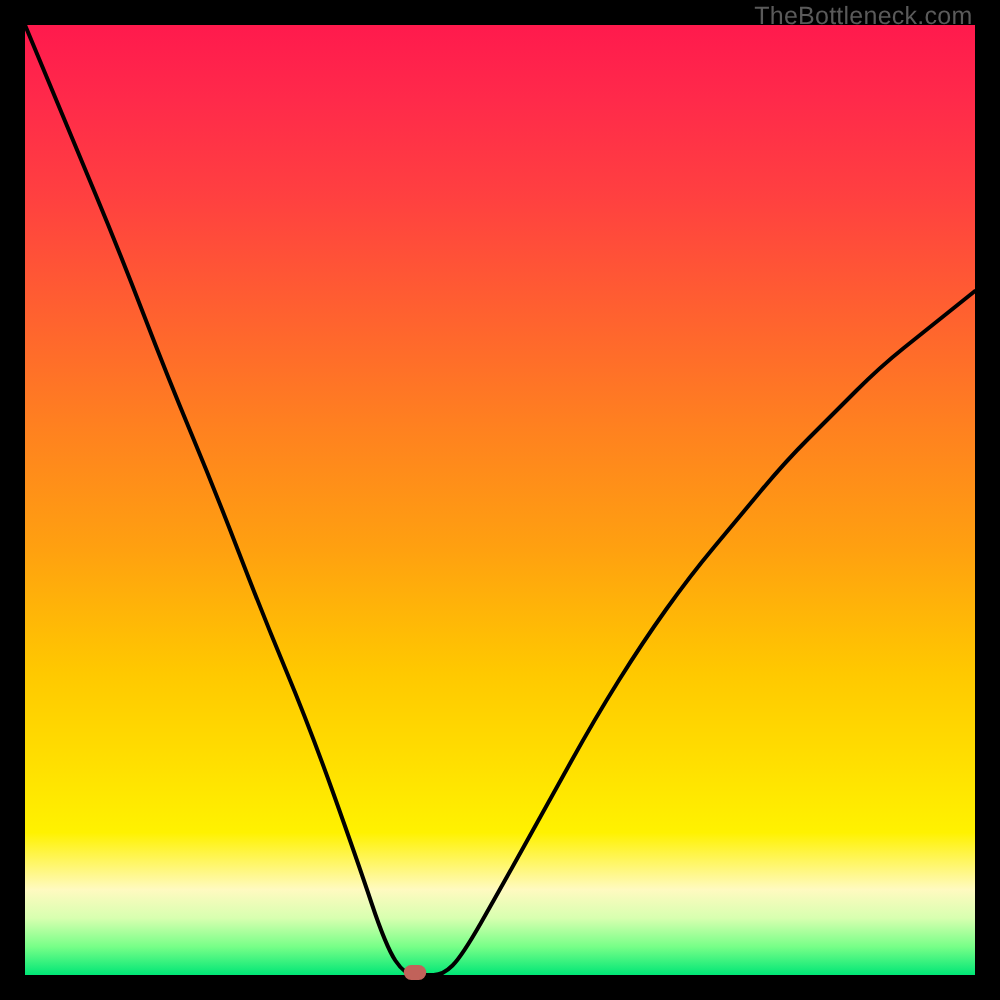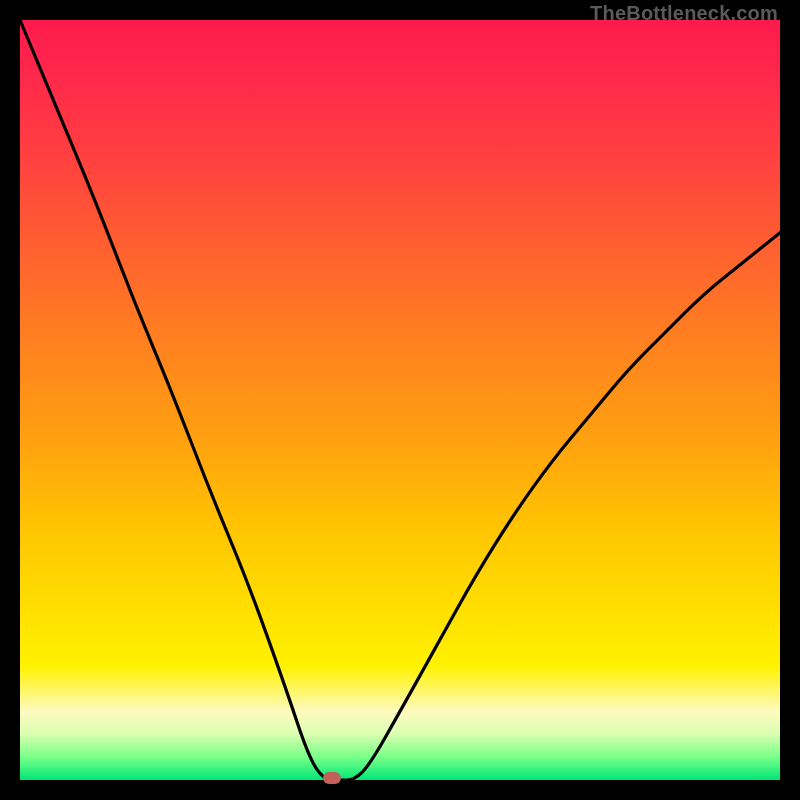--- a/index.html
+++ b/index.html
@@ -38,21 +38,21 @@
       #78ff88 97%,
       #00e676 100%
     );
   }
   .watermark {
     position: absolute;
     top: 2px;
     right: 22px;
     color: #5a5a5a;
     font-size: 20px;
-    font-weight: 700;
+    font-weight: 400;
     letter-spacing: 0.2px;
     user-select: none;
   }
   svg.curve {
     position: absolute;
     left: 0;
     top: 0;
     width: 760px;
     height: 760px;
     overflow: visible;

